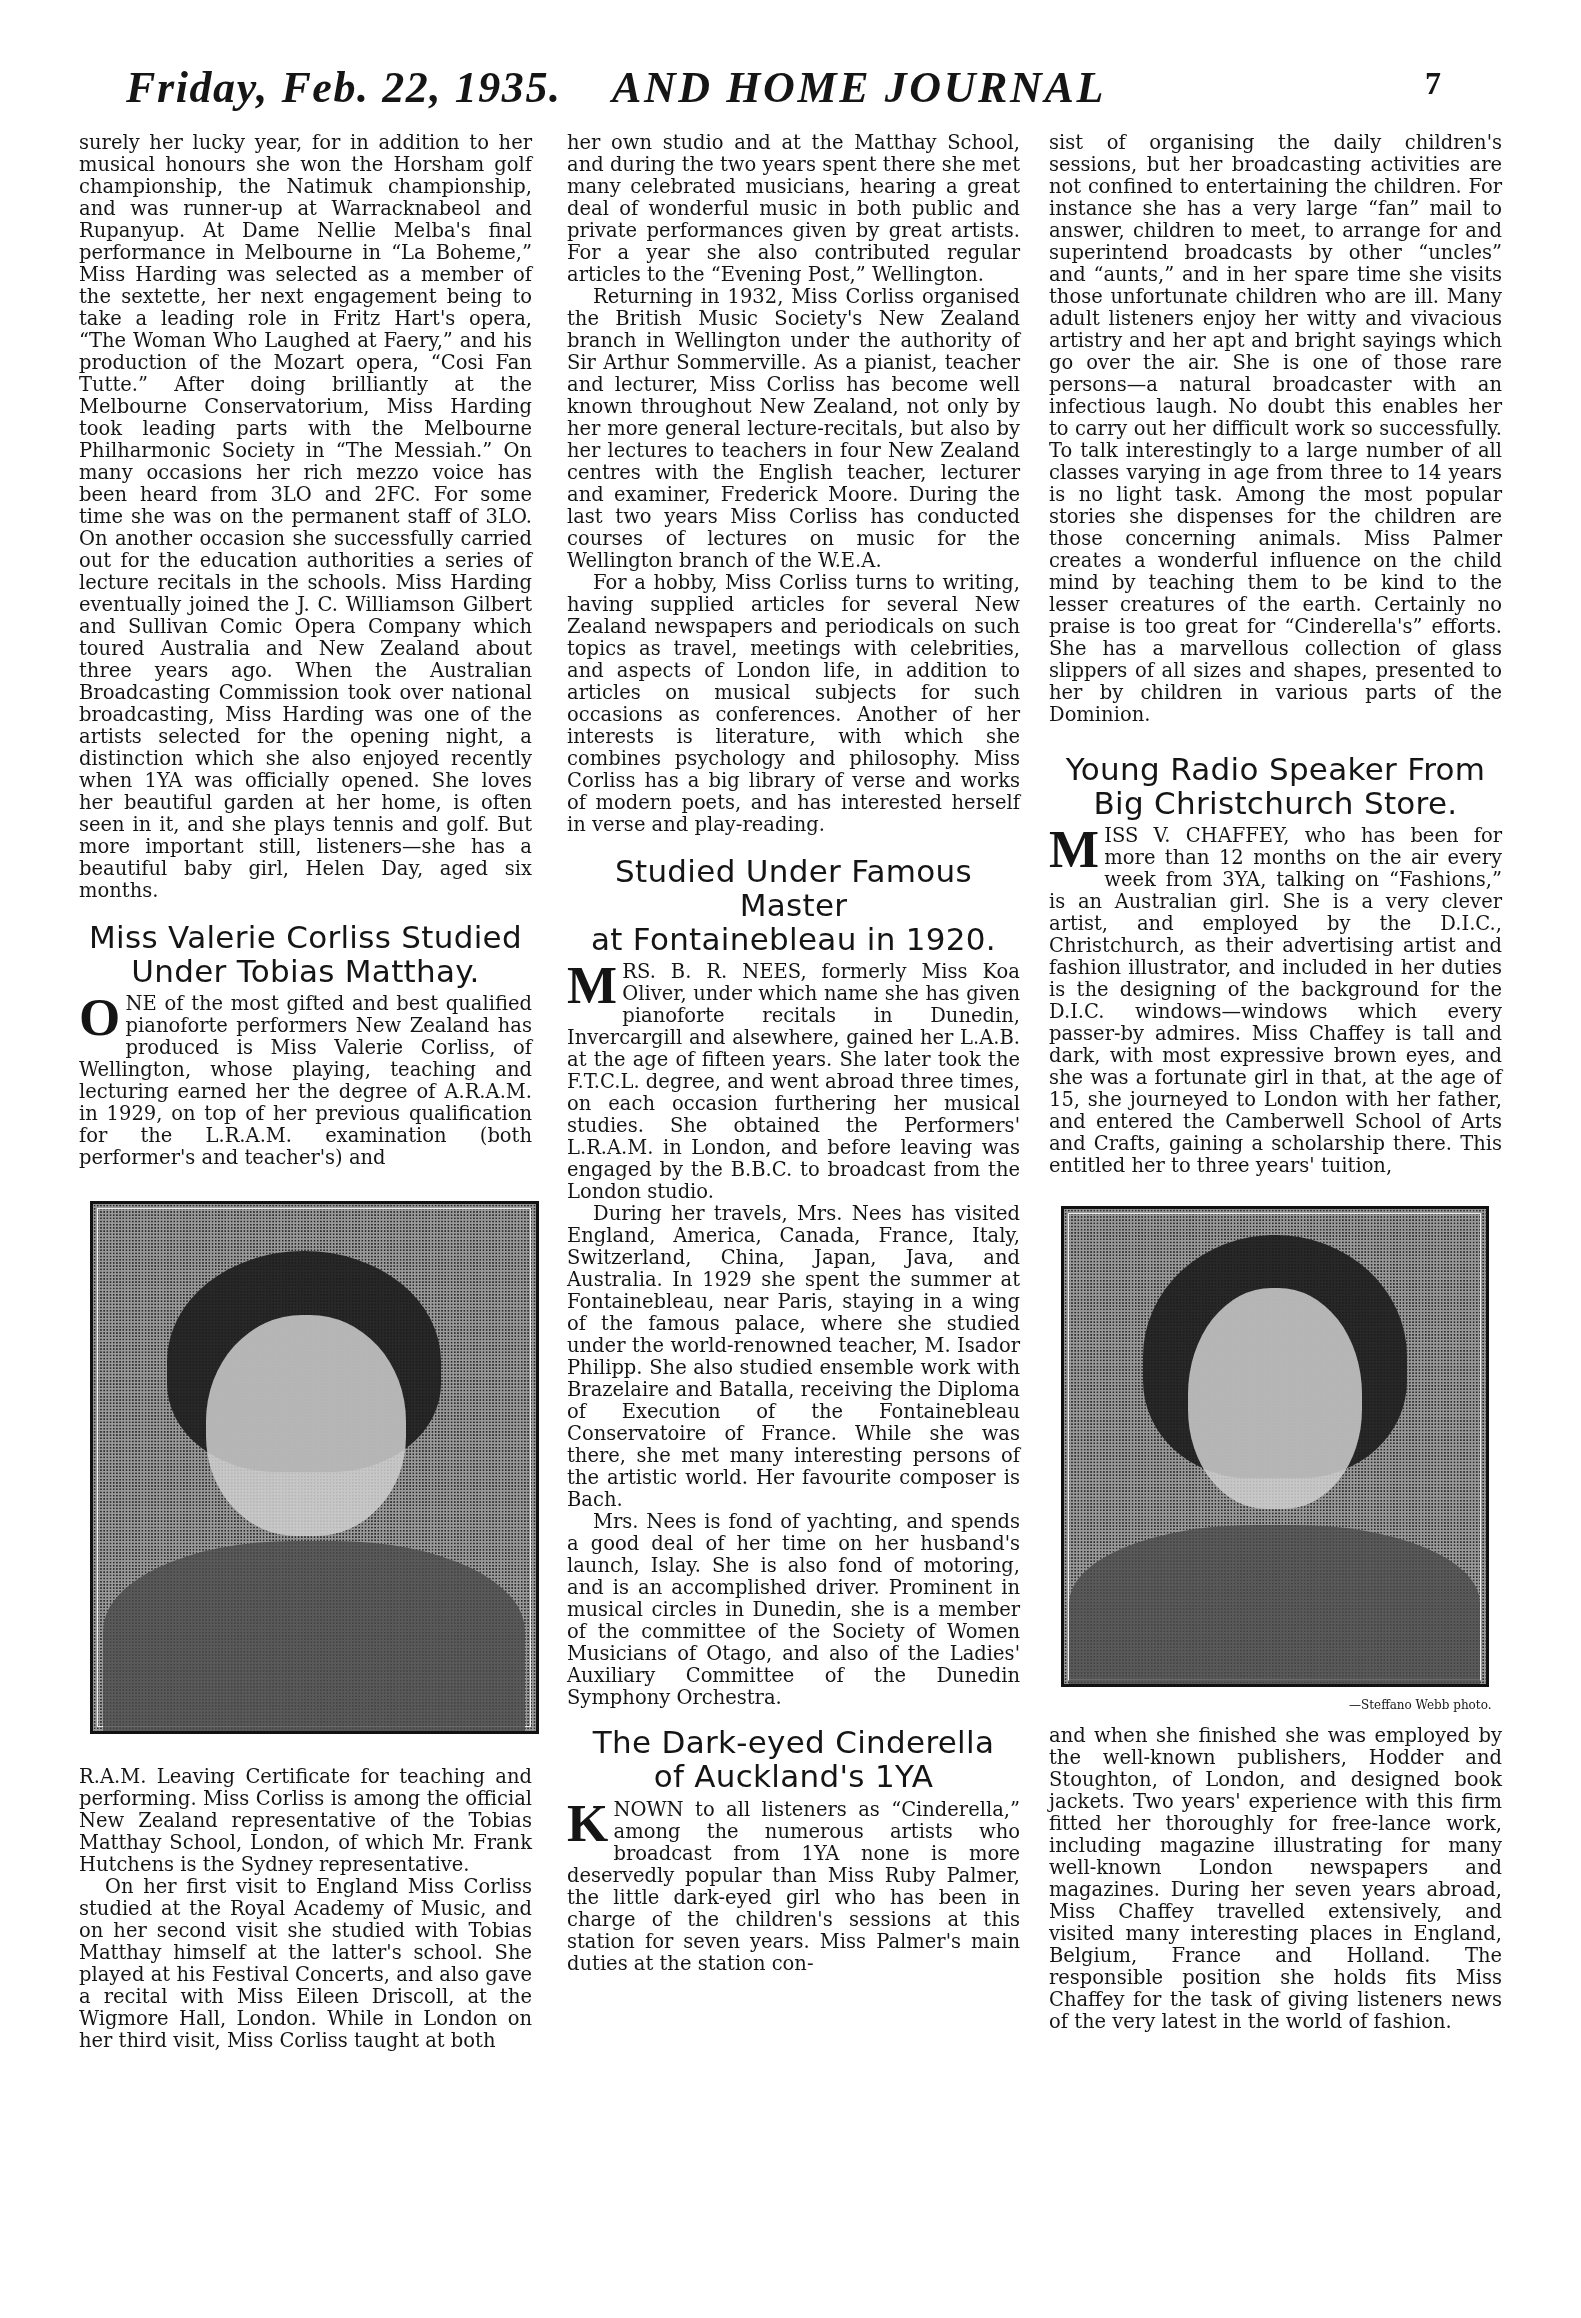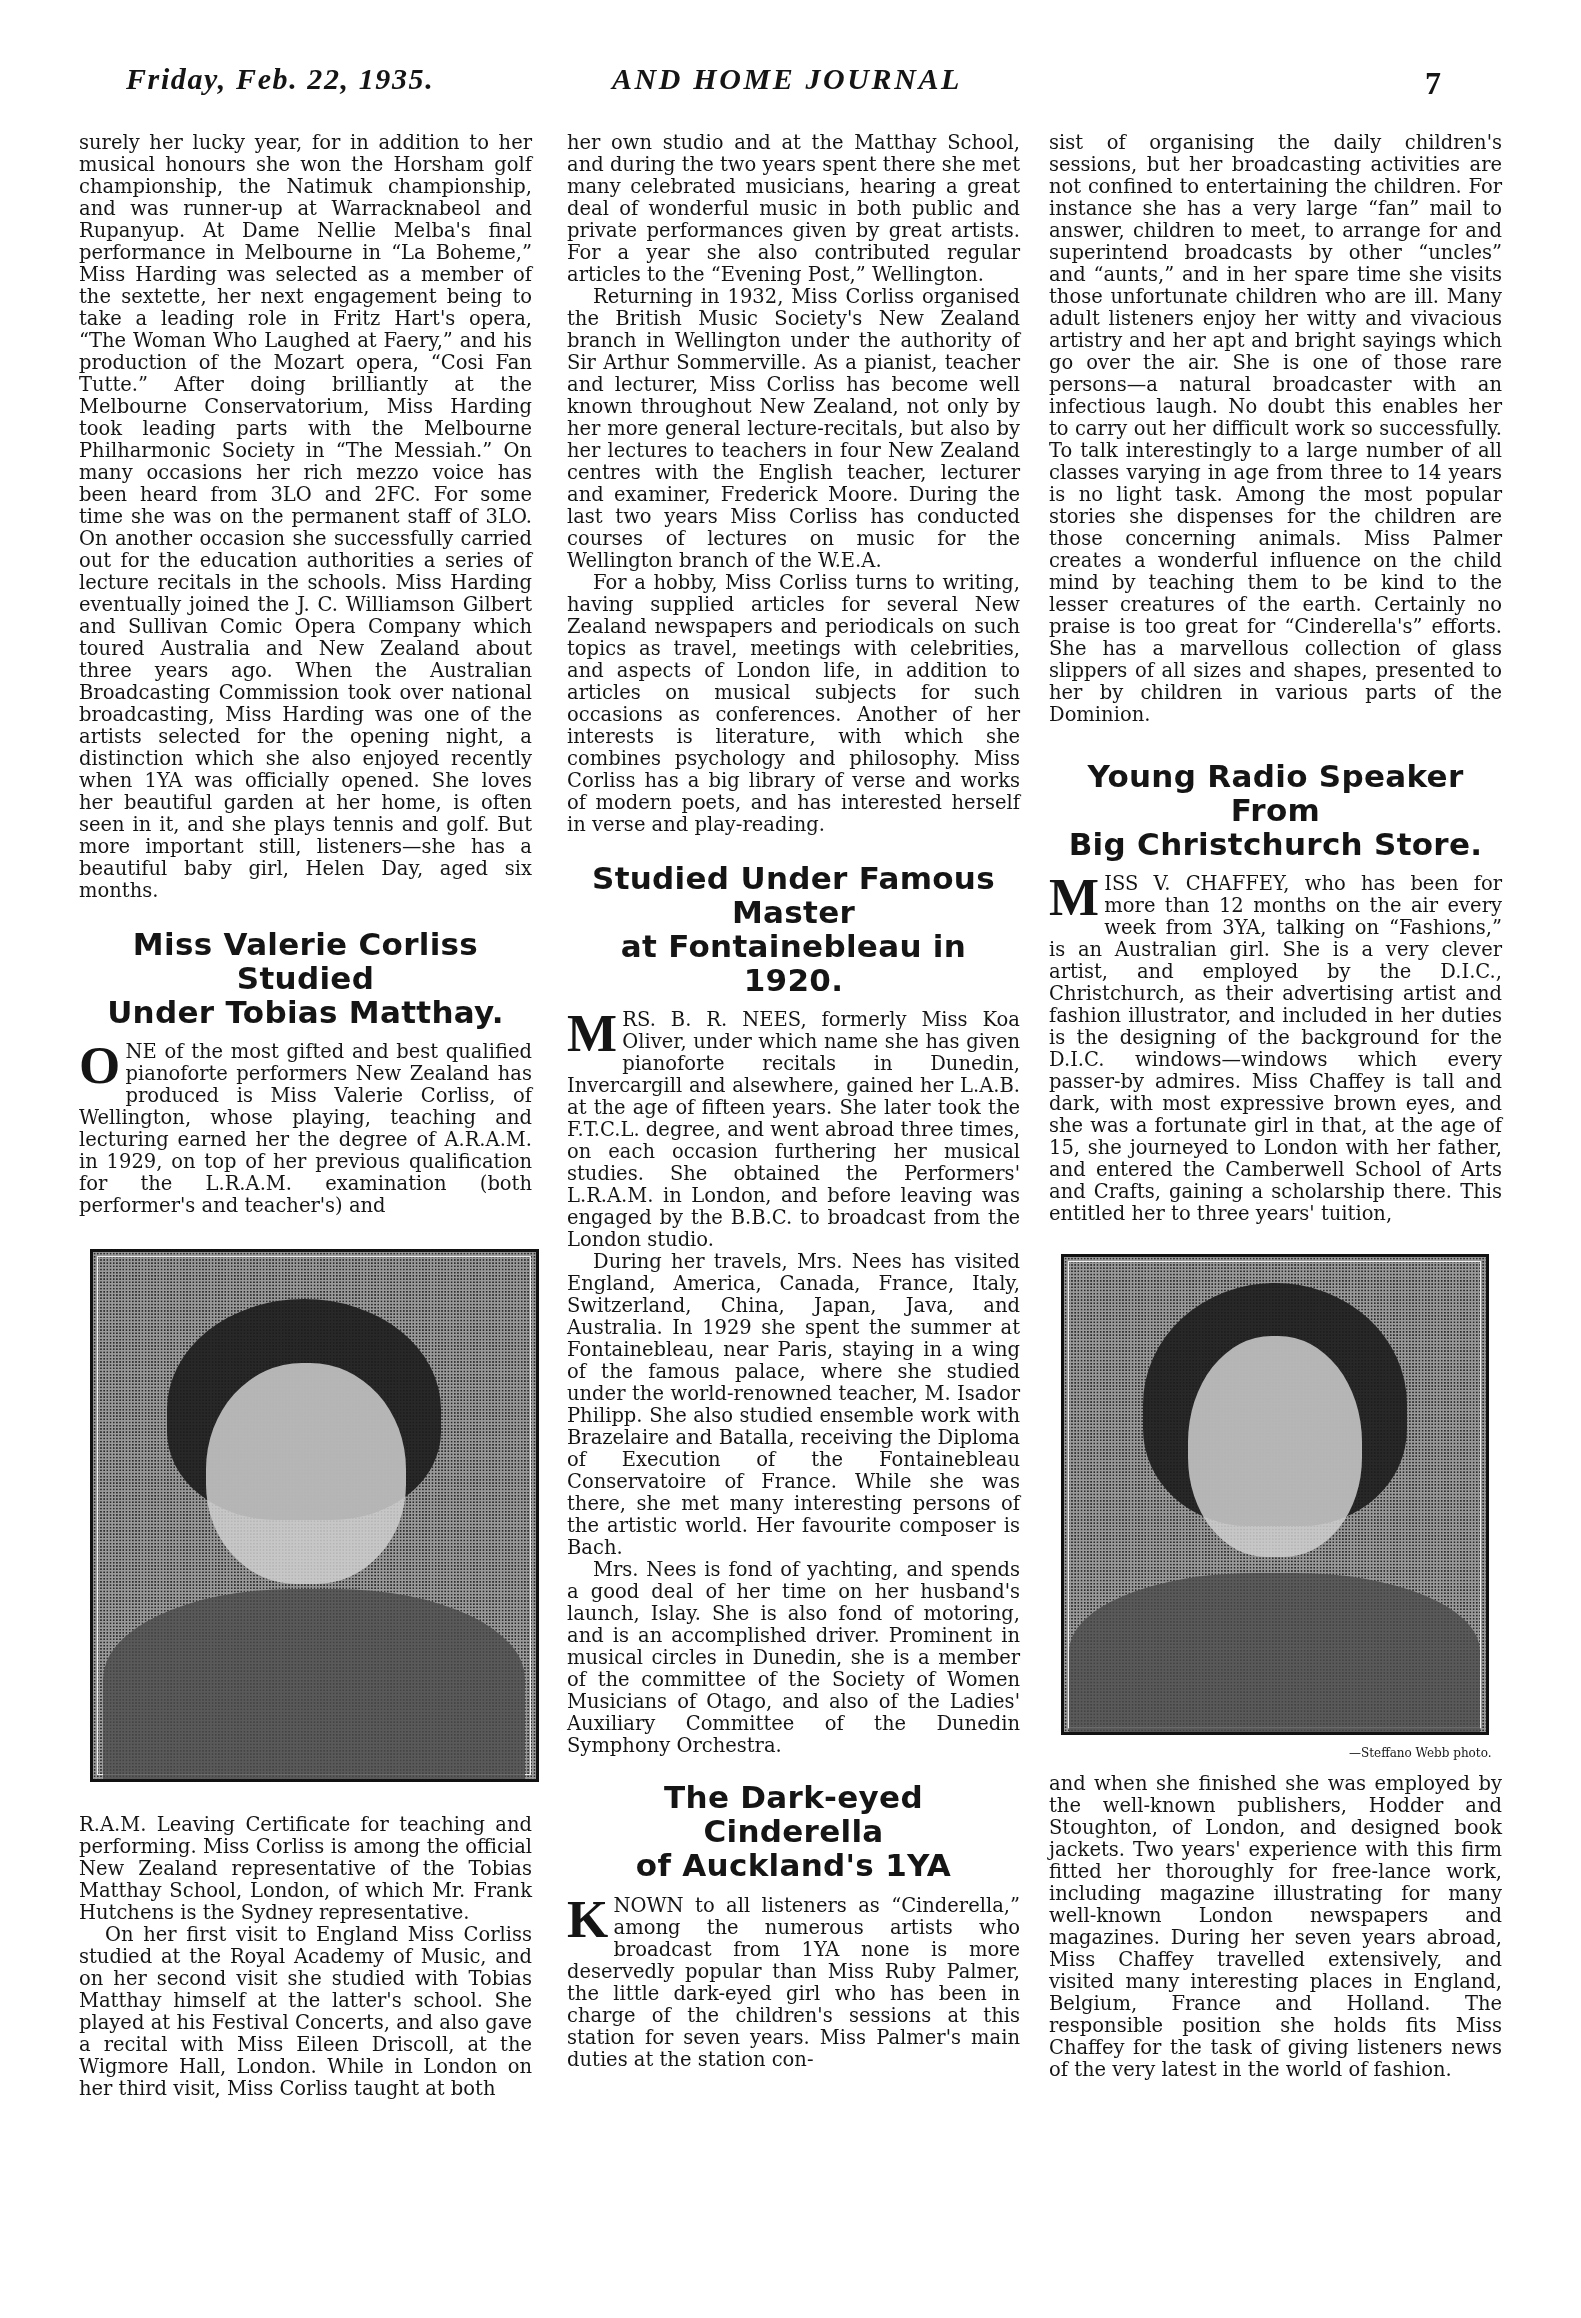--- a/index.html
+++ b/index.html
@@ -3,36 +3,36 @@
 <meta charset="utf-8">
 <style>
   html, body { margin: 0; padding: 0; background: #ffffff; }
   body {
     width: 1582px; height: 2319px; position: relative; overflow: hidden;
     font-family: "DejaVu Serif", "Liberation Serif", serif; color: #151515;
   }
   .header { position: absolute; top: 62px; left: 0; width: 1582px; height: 47px; }
   .hdr-date, .hdr-title {
     position: absolute; top: 0; font-family: "Liberation Serif", serif;
-    font-style: italic; font-weight: bold; font-size: 30px; letter-spacing: 1.6px;
+    font-style: italic; font-weight: bold; font-size: 44px; letter-spacing: 1.6px;
   }
   .hdr-date { left: 126px; }
   .hdr-title { left: 612px; letter-spacing: 2.6px; }
   .hdr-page { position: absolute; top: 3.2px; left: 1425px; font-family: "Liberation Serif", serif; font-weight: bold; font-size: 32px; }
 
   .col { position: absolute; top: 132px; width: 453px; }
   .col1 { left: 79px; }
   .col2 { left: 567px; }
   .col3 { left: 1049px; }
 
   .p { font-size: 19.5px; line-height: 22px; text-align: justify; margin: 0; hyphens: none; }
   .indent { text-indent: 26px; }
   .headline {
-    font-family: "DejaVu Sans", "Liberation Sans", sans-serif; font-weight: bold;
-    text-align: center; font-size: 31px; line-height: 34px; margin: 7px; letter-spacing: 0.3px;
+    font-family: "DejaVu Sans", "Liberation Sans", sans-serif; font-weight: normal;
+    text-align: center; font-size: 31px; line-height: 34px; margin: 0; letter-spacing: 0.3px;
   }
   .dropcap-wrap { position: relative; }
   .dropcap {
     float: left; font-family: "Liberation Serif", serif; font-size: 53px; line-height: 42px;
     margin: 3.2px 5.3px 0 0; font-weight: bold;
   }
   .photo {
     position: relative; border: 3.7px solid #111; background-color: #9a9a9a;
     background-image: radial-gradient(#2a2a2a 28%, transparent 32%);
     background-size: 3.2px 3.2px; overflow: hidden;

